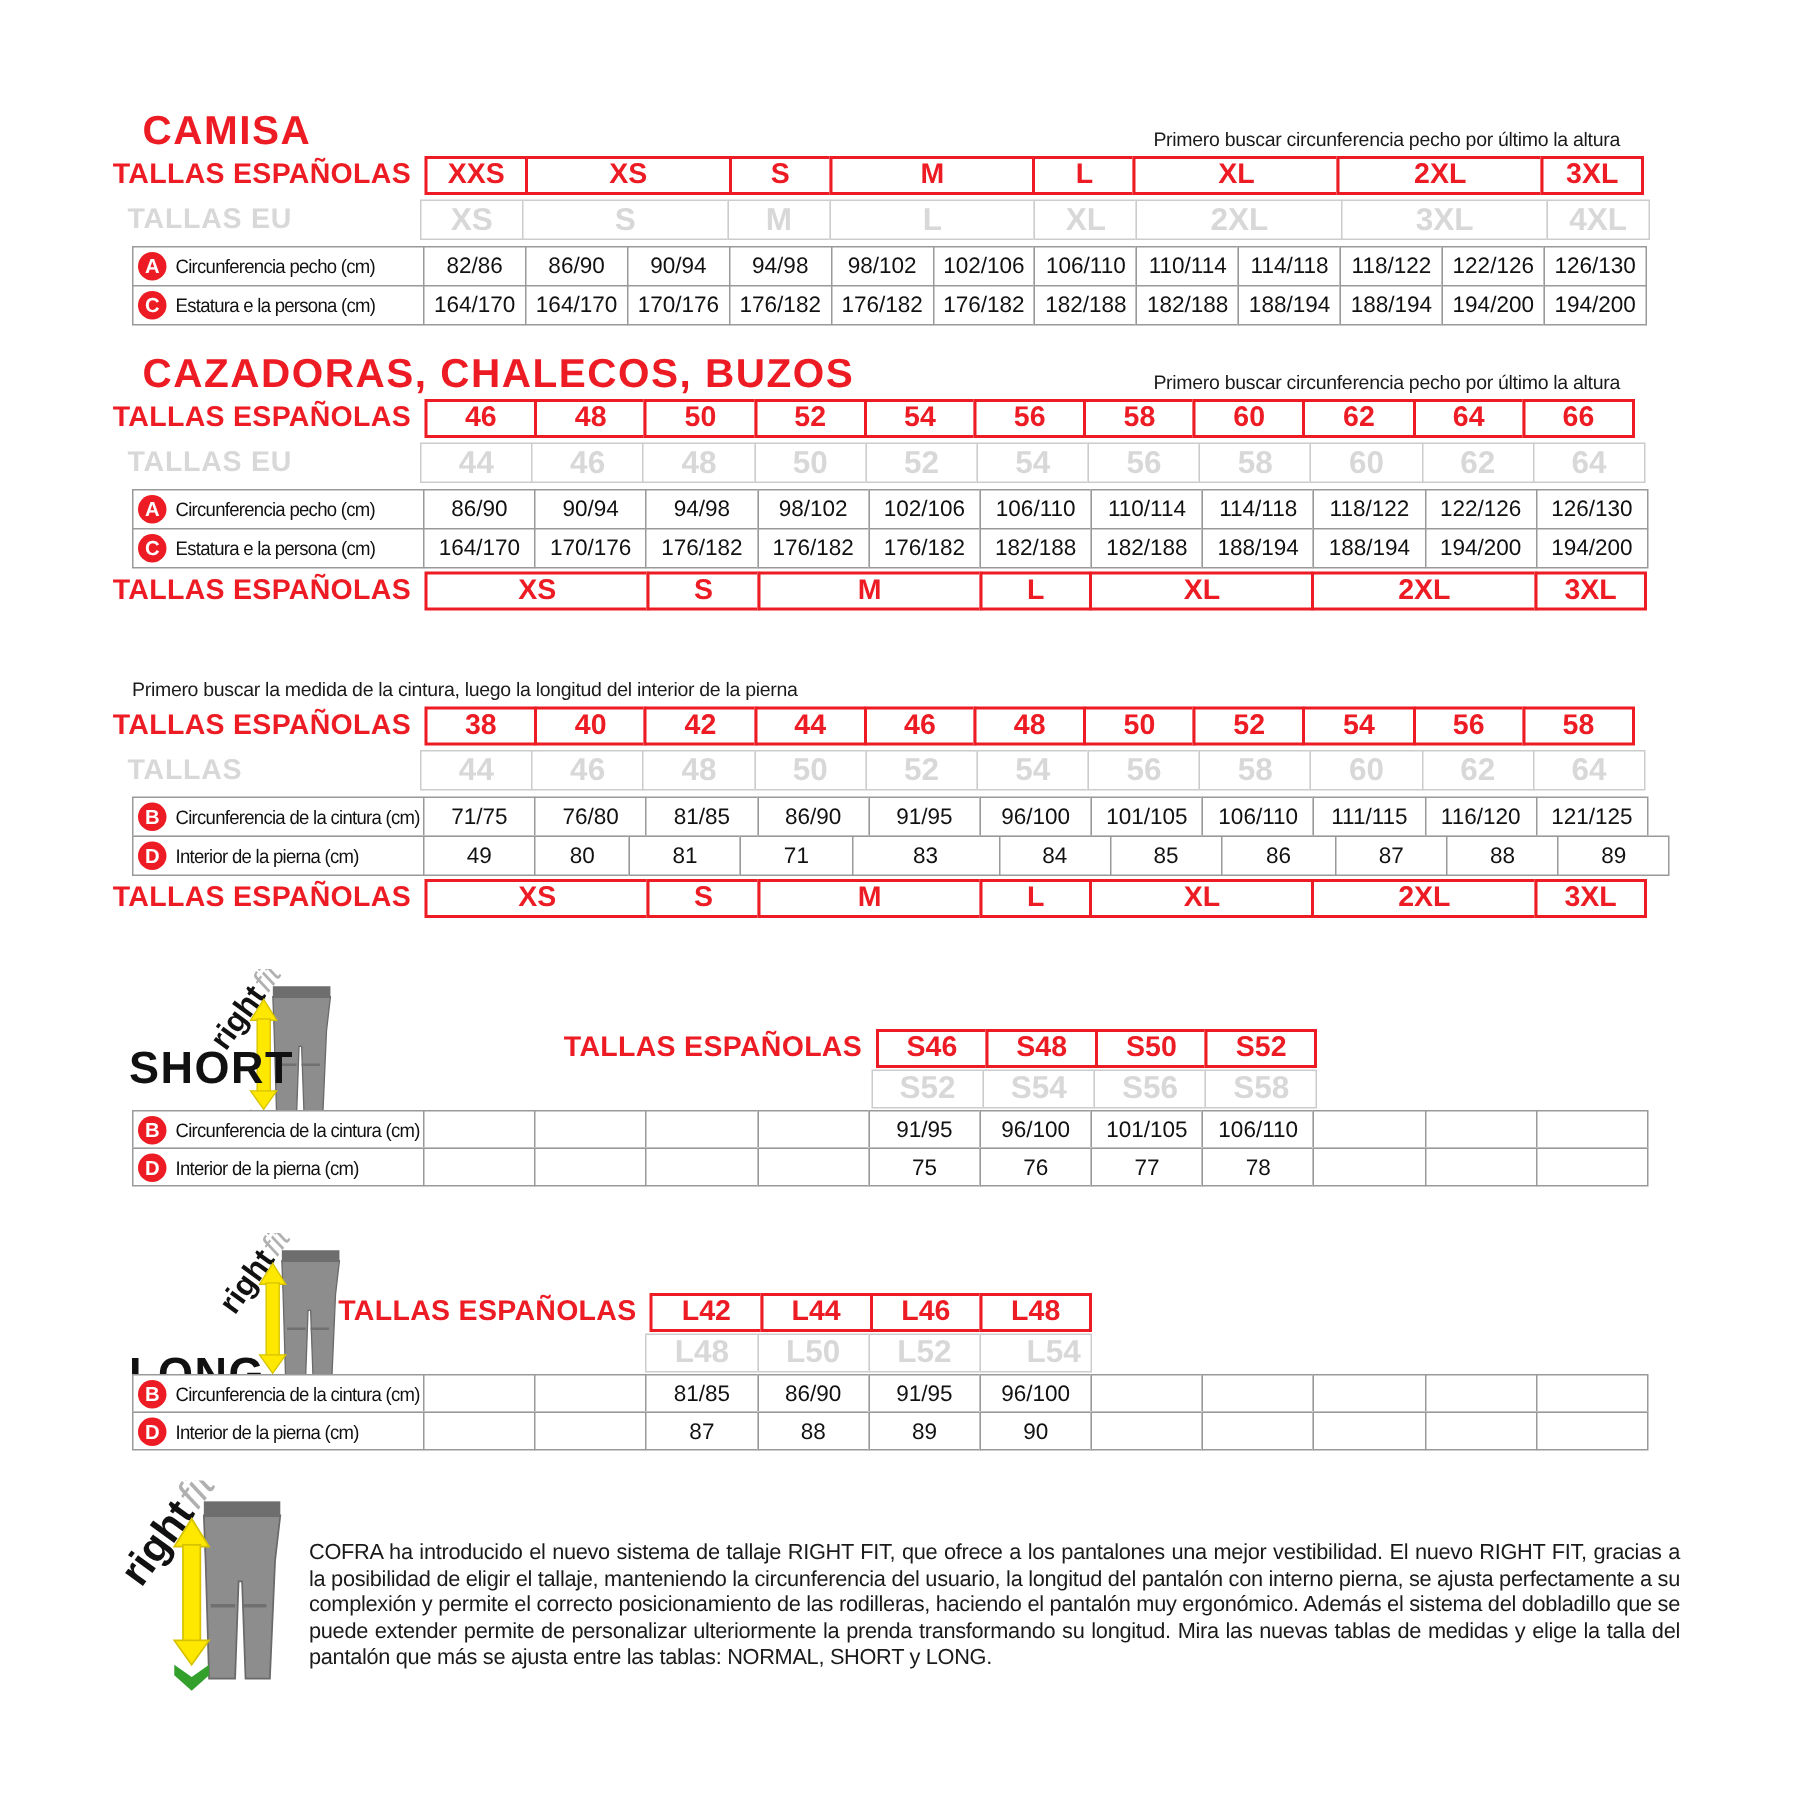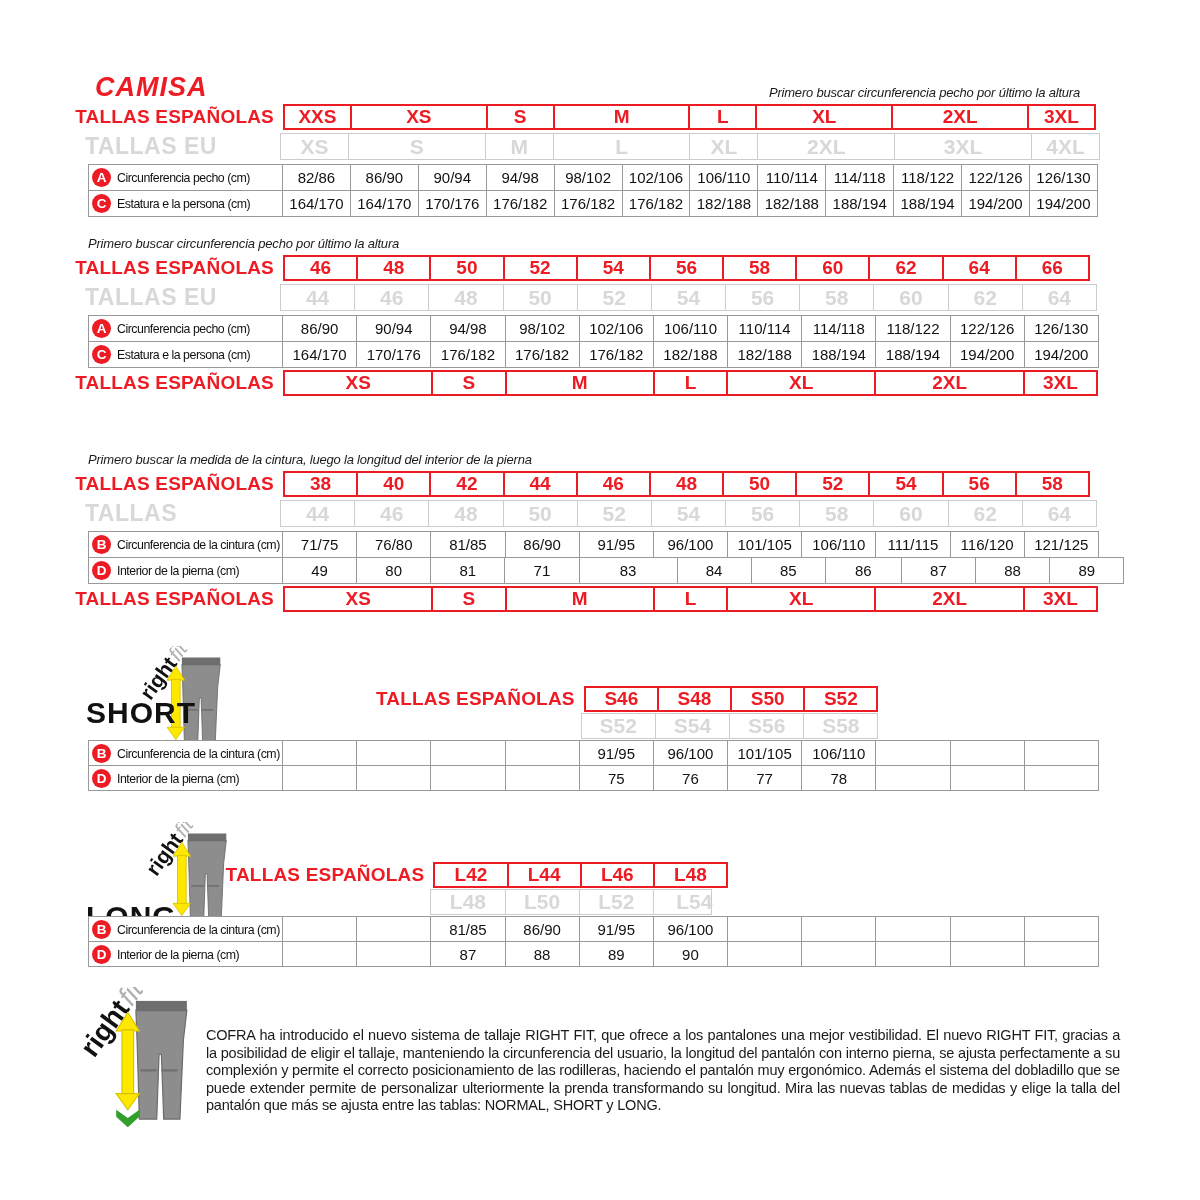--- a/index.html
+++ b/index.html
@@ -6,40 +6,40 @@
   .canvas{position:relative;width:1200px;height:1200px;background:#fff;overflow:hidden;
           font-family:"Liberation Sans",sans-serif;}
   .section{position:absolute;left:88px;width:1022px;}
   #sec-camisa{top:74px;}
   #sec-cazadoras{top:236px;}
   #sec-pantalones{top:452px;}
   #sec-short{top:650px;}
   #sec-long{top:820px;}
   #sec-rightfit{top:985px;height:200px;}
 
-  .sec-head{display:flex;justify-content:space-between;align-items:flex-end;margin-bottom:4px;font-style:italic;}
+  .sec-head{display:flex;justify-content:space-between;align-items:flex-end;margin-bottom:4px;}
   .sec-title{color:#ed1c24;font-weight:bold;font-size:27px;line-height:26px;letter-spacing:1px;padding-left:7px;white-space:nowrap;}
   .sec-note{font-size:13px;color:#1a1a1a;padding-right:30px;letter-spacing:-0.2px;white-space:nowrap;}
 
   .row{display:flex;align-items:stretch;position:relative;}
   .cell{box-sizing:border-box;display:flex;align-items:center;justify-content:center;background:#fff;flex:none;}
 
   .r-red{height:26px;}
   .r-red.bottom{margin-top:2px;}
   .r-gray{height:27px;margin-top:3px;}
   .r-data{height:27px;margin-top:4px;}
   .r-data + .r-data{margin-top:-1px;}
   #sec-short .r-gray,#sec-long .r-gray{margin-top:1px;height:26px;}
   #sec-short .r-data,#sec-long .r-data{margin-top:1px;height:26px;}
   #sec-short .r-data + .r-data,#sec-long .r-data + .r-data{margin-top:-1px;}
 
   .es-lab{box-sizing:border-box;display:flex;align-items:center;justify-content:flex-end;
           padding-right:9px;color:#ed1c24;font-weight:bold;font-size:19px;letter-spacing:0.2px;white-space:nowrap;flex:none;}
   .eu-lab{box-sizing:border-box;display:flex;align-items:center;color:#d8d8d8;font-weight:bold;
-          font-size:23px;letter-spacing:0.5px;margin-left:-3px;white-space:nowrap;flex:none;}
+          font-size:19px;letter-spacing:0.5px;margin-left:-3px;white-space:nowrap;flex:none;}
   .rcell{border:2px solid #ed1c24;color:#ed1c24;font-weight:bold;font-size:19px;}
   .rcell + .rcell{margin-left:-2px;}
   .gcell{border:1px solid #ccc;color:#d8d8d8;font-weight:bold;font-size:21px;}
   .gcell + .gcell{margin-left:-1px;}
   .val{border:1px solid #999;font-size:15px;color:#111;}
   .val + .val{margin-left:-1px;}
   .lab{border:1px solid #999;justify-content:flex-start;gap:6px;padding-left:3px;}
   .lab + .val{margin-left:-1px;}
   .badge{width:19px;height:19px;border-radius:50%;background:#ed1c24;color:#fff;font-weight:bold;
          font-size:13.5px;display:flex;align-items:center;justify-content:center;flex:none;}
@@ -128,20 +128,21 @@
           <div class="cell val" style="width: 68.9167px;">188/194</div>
           <div class="cell val" style="width: 68.9167px;">188/194</div>
           <div class="cell val" style="width: 68.9167px;">194/200</div>
           <div class="cell val" style="width: 68.9167px;">194/200</div>
         </div>
       </div>
   </div>
 
   <div class="section" id="sec-cazadoras">
     <div class="sec-head">
+      <div class="sec-title">CAZADORAS, CHALECOS, BUZOS</div>
       <div class="sec-note">Primero buscar circunferencia pecho por último la altura</div>
     </div>
     <div class="tbl">
         <div class="row r-red">
           <div class="es-lab" style="width: 195px;">TALLAS ESPAÑOLAS</div>
           <div class="cell rcell" style="width: 75.1818px;">46</div>
           <div class="cell rcell" style="width: 75.1818px;">48</div>
           <div class="cell rcell" style="width: 75.1818px;">50</div>
           <div class="cell rcell" style="width: 75.1818px;">52</div>
           <div class="cell rcell" style="width: 75.1818px;">54</div>
@@ -262,21 +263,21 @@
           <div class="cell val" style="width: 75.1818px;">111/115</div>
           <div class="cell val" style="width: 75.1818px;">116/120</div>
           <div class="cell val" style="width: 75.1818px;">121/125</div>
         </div>
         <div class="row r-data">
           <div class="cell lab" style="width: 195px;">
             <div class="badge">D</div>
             <div class="lab-text">Interior de la pierna (cm)</div>
           </div>
           <div class="cell val" style="width: 75.1818px;">49</div>
-          <div class="cell val" style="width: 75px;">80</div>
+          <div class="cell val" style="width: 64px;">80</div>
           <div class="cell val" style="width: 75.1818px;">81</div>
           <div class="cell val" style="width: 75.1818px;">71</div>
           <div class="cell val" style="width: 99px;">83</div>
           <div class="cell val" style="width: 75.1818px;">84</div>
           <div class="cell val" style="width: 75.1818px;">85</div>
           <div class="cell val" style="width: 77px;">86</div>
           <div class="cell val" style="width: 75.1818px;">87</div>
           <div class="cell val" style="width: 75.1818px;">88</div>
           <div class="cell val" style="width: 75.1818px;">89</div>
         </div>
@@ -393,21 +394,21 @@
           <div class="cell rcell" style="width: 75.1818px;">L42</div>
           <div class="cell rcell" style="width: 75.1818px;">L44</div>
           <div class="cell rcell" style="width: 75.1818px;">L46</div>
           <div class="cell rcell" style="width: 75.1818px;">L48</div>
         </div>
         <div class="row r-gray">
           <div class="eu-lab" style="width: 345.364px;"></div>
           <div class="cell gcell" style="width: 75.1818px;">L48</div>
           <div class="cell gcell" style="width: 75.1818px;">L50</div>
           <div class="cell gcell" style="width: 75.1818px;">L52</div>
-          <div class="cell gcell" style="width: 59px; padding-left: 24px;">L54</div>
+          <div class="cell gcell" style="width: 75px; padding-left: 24px;">L54</div>
         </div>
         <div class="row r-data">
           <div class="cell lab" style="width: 195px;">
             <div class="badge">B</div>
             <div class="lab-text">Circunferencia de la cintura (cm)</div>
           </div>
           <div class="cell val" style="width: 75.1818px;"></div>
           <div class="cell val" style="width: 75.1818px;"></div>
           <div class="cell val" style="width: 75.1818px;">81/85</div>
           <div class="cell val" style="width: 75.1818px;">86/90</div>

